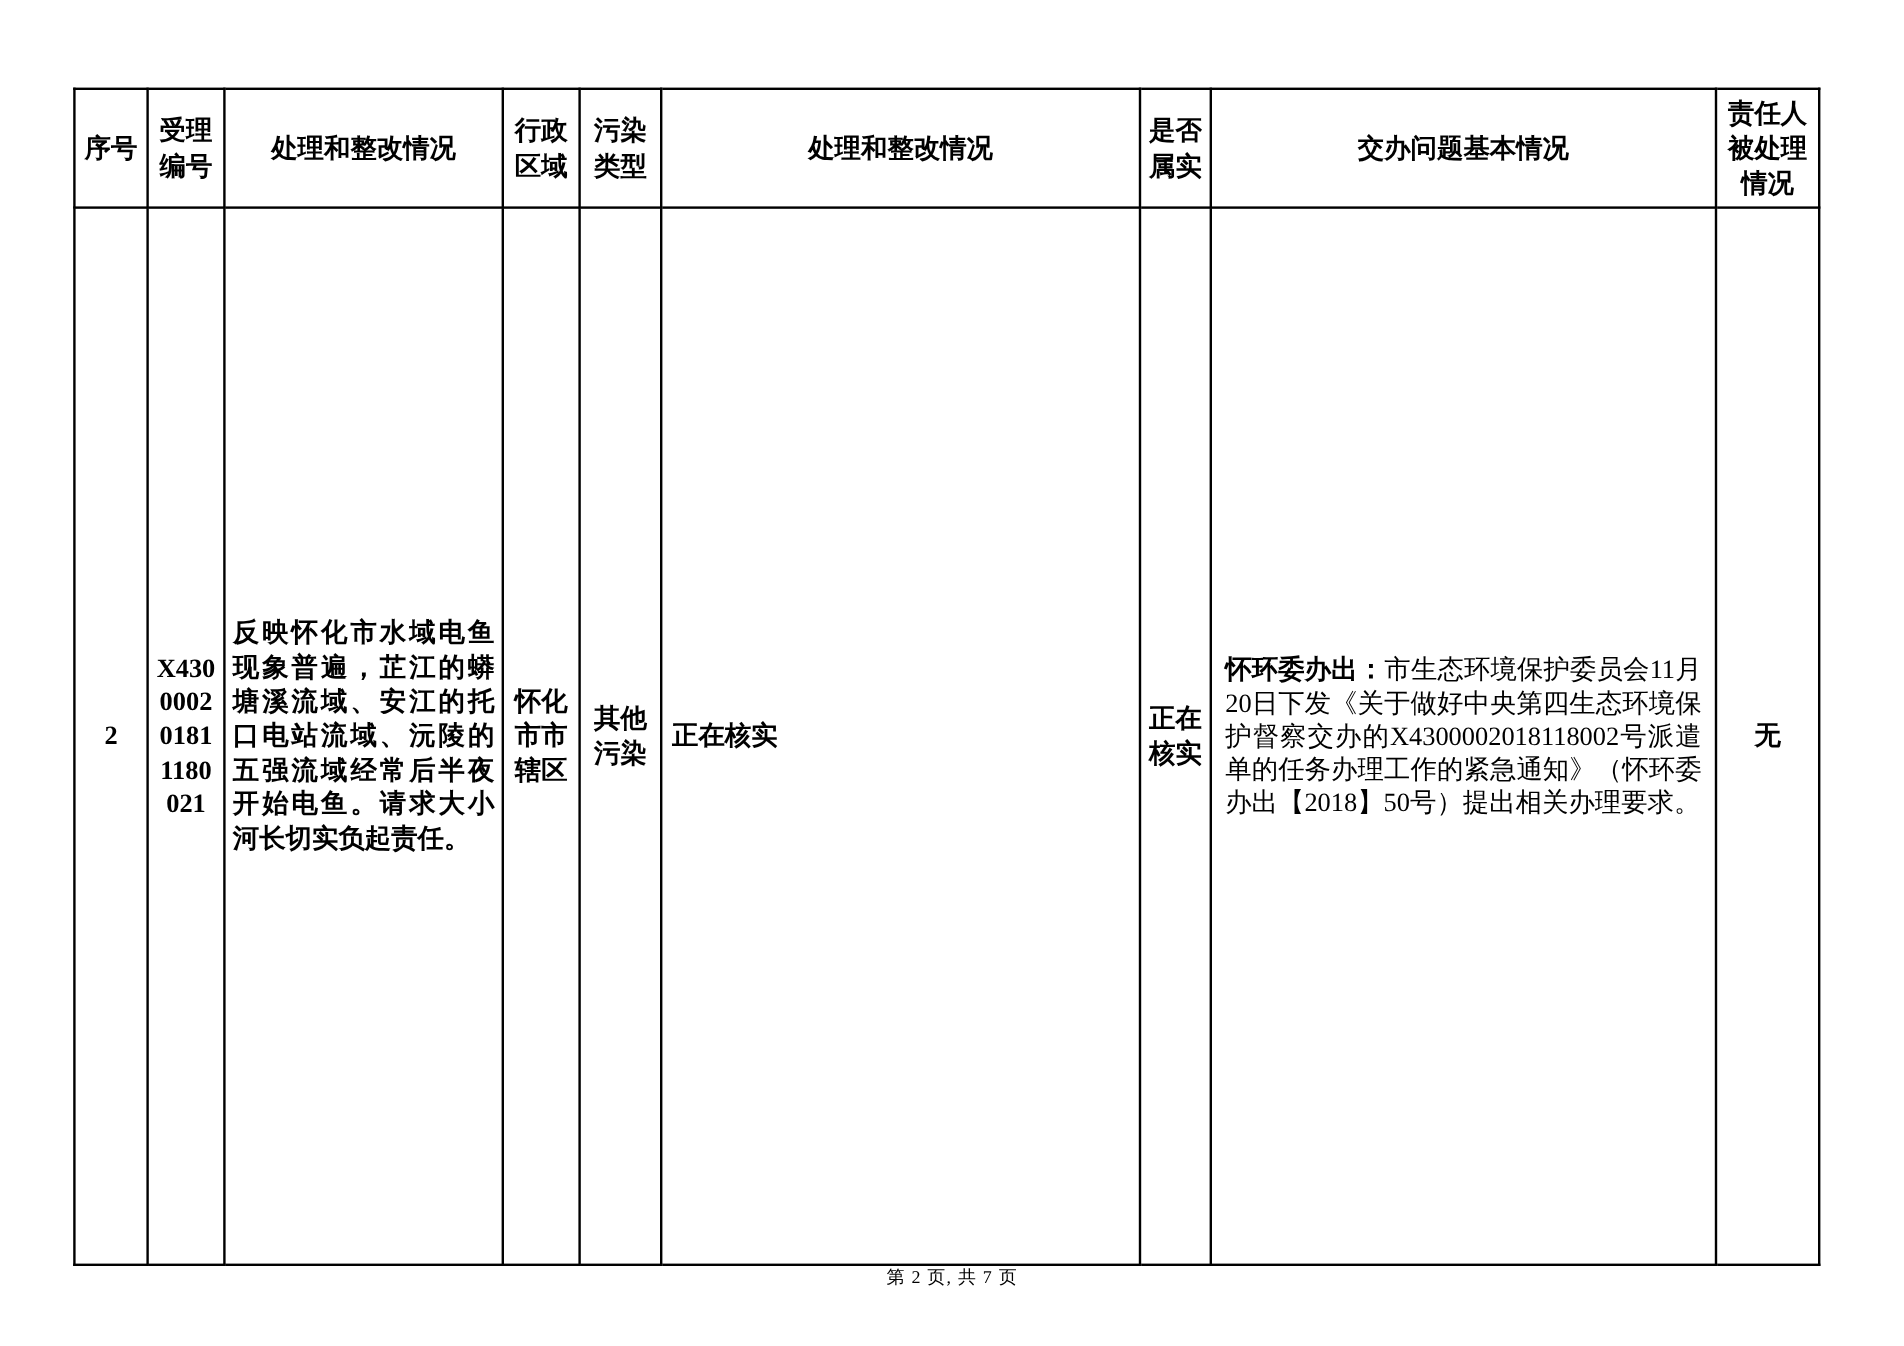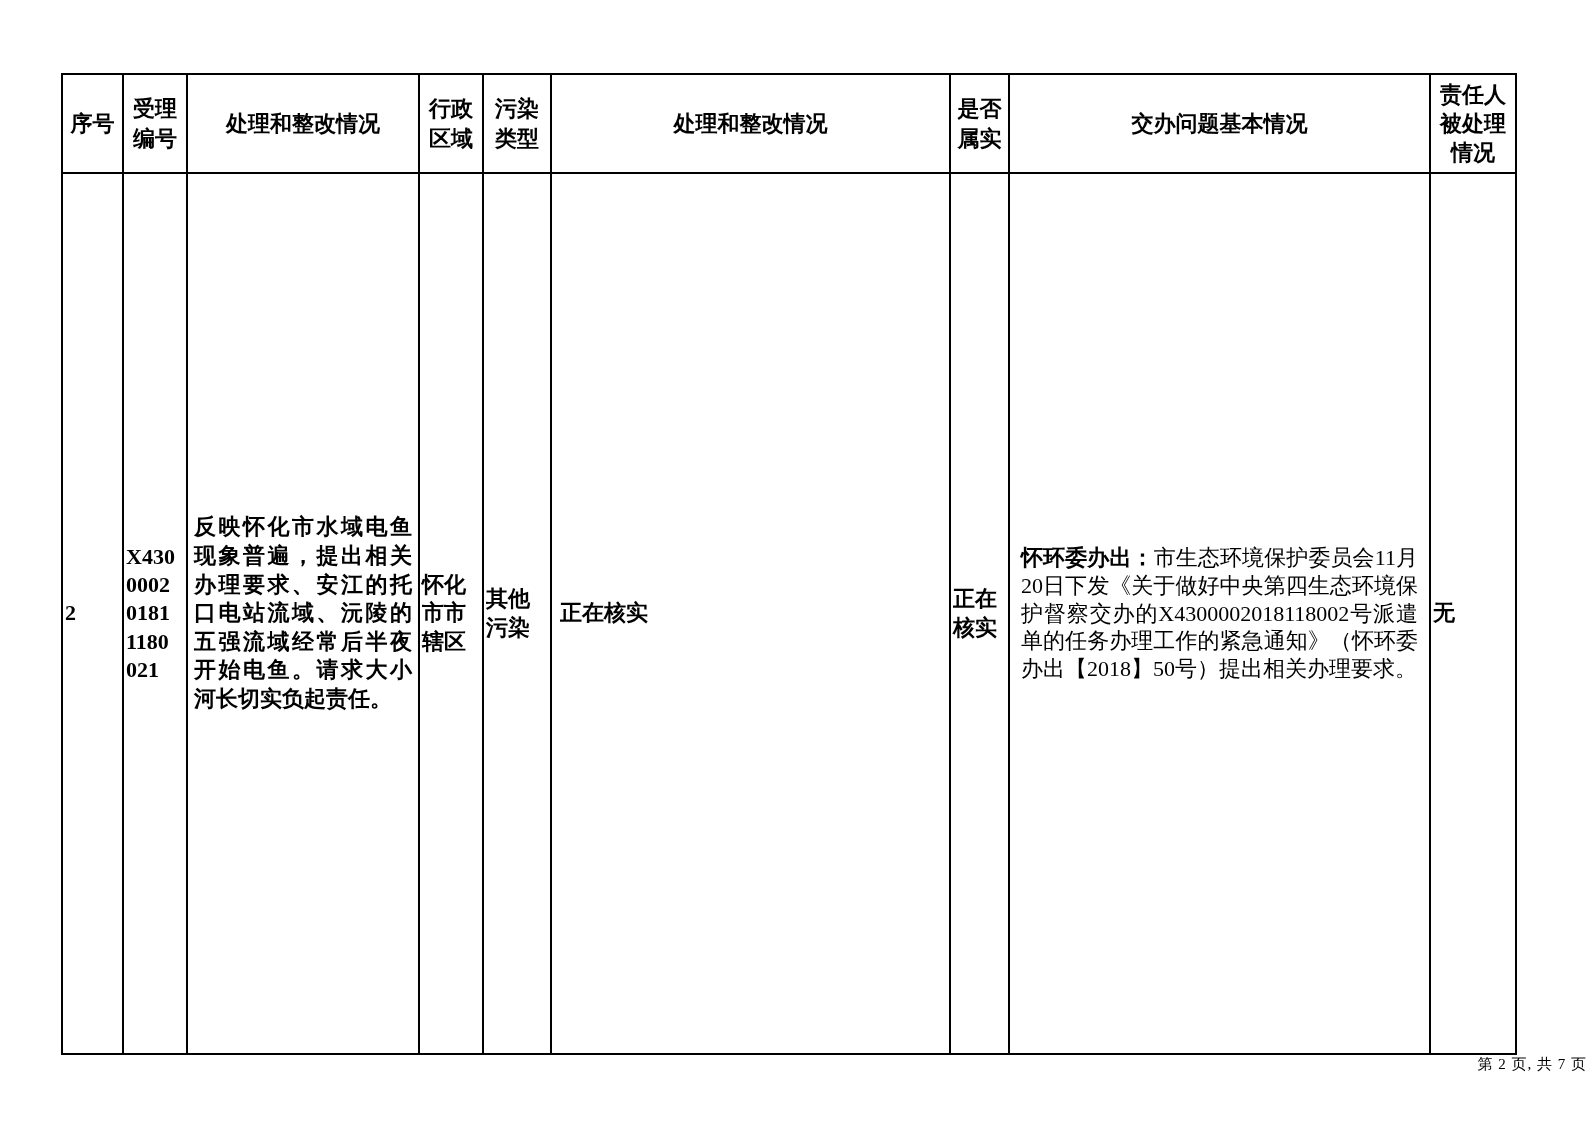--- a/index.html
+++ b/index.html
@@ -39,21 +39,21 @@
     white-space: pre-line;
     line-height: 1.32;
     padding: 2px;
   }
   .doc-table td {
     font-size: 22px;
     font-weight: bold;
     line-height: 1.28;
     padding: 2px;
   }
-  td.center { text-align: left; }
+  td.center { text-align: center; }
   td.pre    { white-space: pre-line; }
   td.problem-cell {
     text-align: justify;
     padding: 4px 6px;
     line-height: 1.3;
   }
   td.investigation-cell {
     text-align: left;
     padding: 16px 8px;
   }
@@ -62,21 +62,21 @@
     text-align: justify;
     padding: 6px 11px;
     line-height: 1.27;
   }
   td.handling-cell .bold-label { font-weight: bold; }
   .page-footer {
     position: absolute;
     left: 0;
     top: 1055px;
     width: 100%;
-    text-align: right;
+    text-align: center;
     font-size: 15px;
     font-weight: normal;
     letter-spacing: 1px;
     color: #000000;
   }
 </style>
 </head>
 <body>
 
 <div class="sheet">
@@ -113,21 +113,21 @@
       </tr>
     </thead>
     <tbody>
       <tr>
         <td class="center">2</td>
         <td class="center pre">X430
 0002
 0181
 1180
 021</td>
-        <td class="problem-cell">反映怀化市水域电鱼现象普遍，提出相关办理要求、安江的托口电站流域、沅陵的五强流域经常后半夜开始电鱼。请求大小河长切实负起责任。</td>
+        <td class="problem-cell">反映怀化市水域电鱼现象普遍，芷江的蟒塘溪流域、安江的托口电站流域、沅陵的五强流域经常后半夜开始电鱼。请求大小河长切实负起责任。</td>
         <td class="center pre">怀化
 市市
 辖区</td>
         <td class="center pre">其他
 污染</td>
         <td class="investigation-cell">正在核实</td>
         <td class="center pre">正在
 核实</td>
         <td class="handling-cell"><span class="bold-label">怀环委办出：</span><span>市生态环境保护委员会11月20日下发《关于做好中央第四生态环境保护督察交办的X4300002018118002号派遣单的任务办理工作的紧急通知》（怀环委办出【2018】50号）提出相关办理要求。</span></td>
         <td class="center">无</td>

